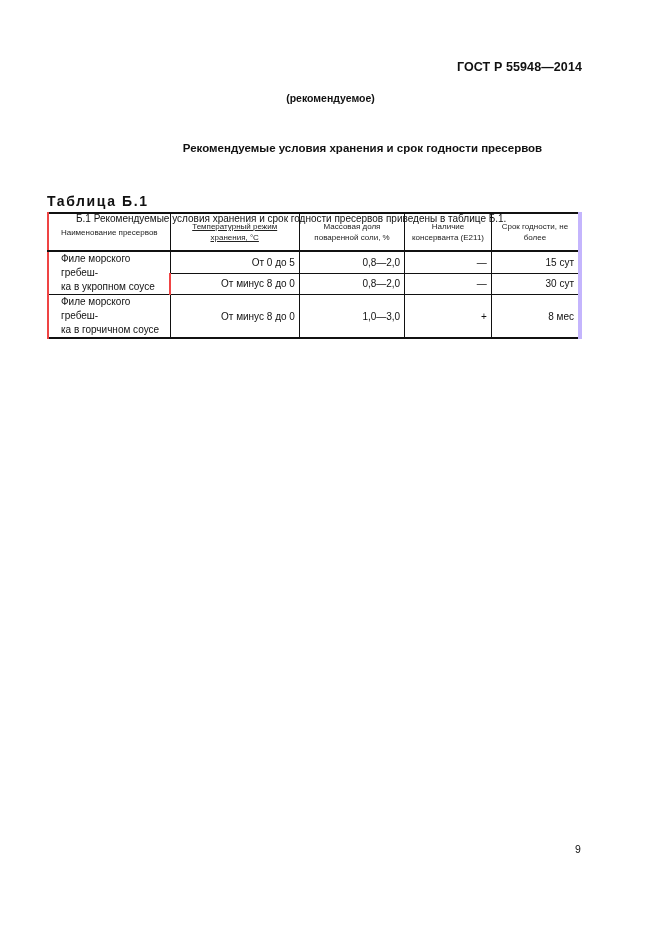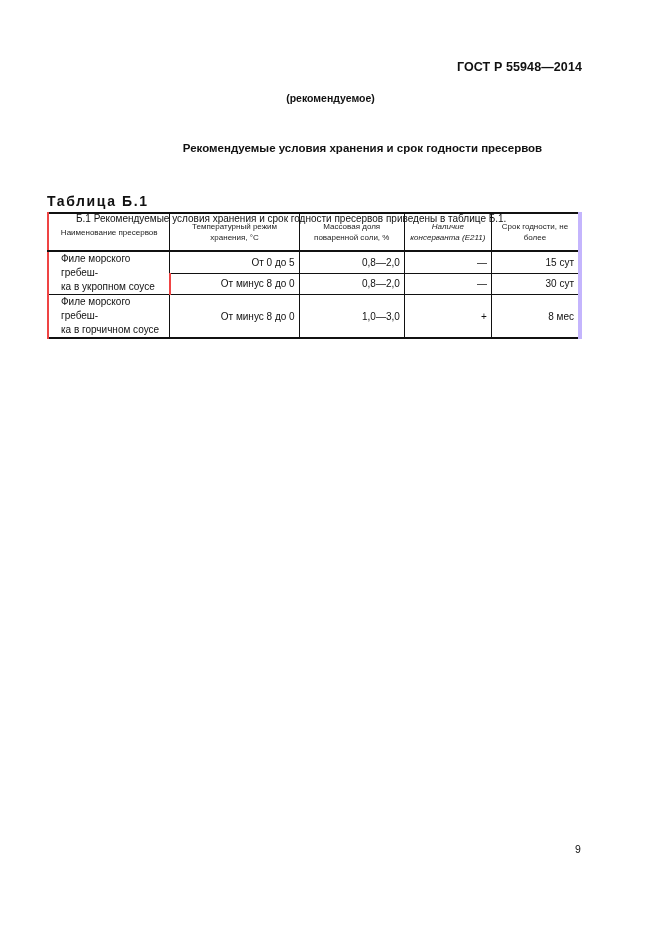--- a/index.html
+++ b/index.html
@@ -40,23 +40,23 @@
     table.data th:first-child, table.data td:first-child { border-left: 2px solid #ef4444; }
     table.data th:last-child, table.data td:last-child { border-right: 4px solid #c4b5fd; }
     table.data thead th {
       font-weight: normal; font-size: 8px; line-height: 11px; height: 36px;
       border-bottom: 2px solid #111; color: #222;
     }
     table.data tbody td { height: 20px; border-bottom: 1px solid #111; text-align: right; }
     table.data tbody tr.tall td { height: 29px; }
     table.data td.name { text-align: left; padding-left: 12px; line-height: 14px; }
     .col-name { width: 124px; }
-    .col-temp { width: 133px; }
+    .col-temp { width: 133px; text-decoration: underline; }
     .col-salt { width: 107px; }
-    .col-pres { width: 84px; font-style: italic; }
+    .col-pres { width: 84px; }
     .col-shelf { width: 87px; }
     .page-num {
       position: absolute; top: 843px; left: 575px; font-size: 10.5px;
     }
   </style>
 </head>
 <body>
 
 <div class="std-code">ГОСТ Р 55948—2014</div>
 

